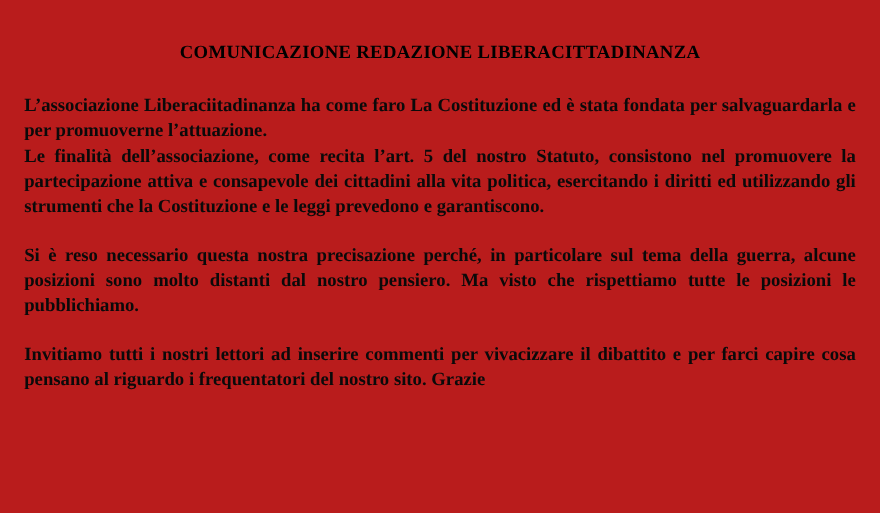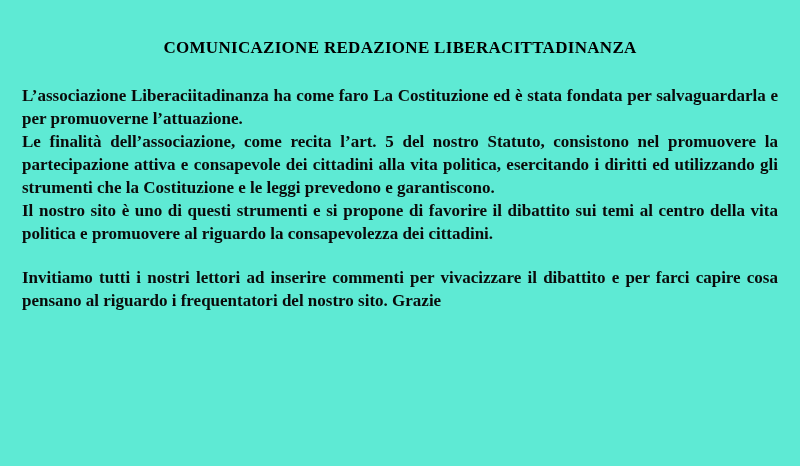--- a/index.html
+++ b/index.html
@@ -4,21 +4,21 @@
 <style>
   html, body {
     margin: 0;
     padding: 0;
     background: #ffffff;
   }
   .page {
     position: relative;
     width: 800px;
     height: 466px;
-    background: #5eead4;
+    background: #b91c1c;
     overflow: hidden;
     font-family: "Liberation Serif", serif;
     color: #0a0a0a;
   }
   .doc-title {
     margin: 38px 22px 0;
     text-align: center;
     font-size: 17px;
     line-height: 20px;
     font-weight: 700;
@@ -46,24 +46,24 @@
 
 <div class="page">
 
   <h1 class="doc-title">COMUNICAZIONE REDAZIONE LIBERACITTADINANZA</h1>
 
   <div class="doc-body">
 
     <section class="block">
       <p>L’associazione Liberaciitadinanza ha come faro La Costituzione ed è stata fondata per salvaguardarla e per promuoverne l’attuazione.</p>
       <p>Le finalità dell’associazione, come recita l’art. 5 del nostro Statuto, consistono nel promuovere la partecipazione attiva e consapevole dei cittadini alla vita politica, esercitando i diritti ed utilizzando gli strumenti che la Costituzione e le leggi prevedono e garantiscono.</p>
-      <p>Il nostro sito è uno di questi strumenti e si propone di favorire il dibattito sui temi al centro della vita politica e promuovere al riguardo la consapevolezza dei cittadini.</p>
     </section>
 
     <section class="block">
+      <p>Si è reso necessario questa nostra precisazione perché, in particolare sul tema della guerra, alcune posizioni sono molto distanti dal nostro pensiero. Ma visto che rispettiamo tutte le posizioni le pubblichiamo.</p>
     </section>
 
     <section class="block">
       <p>Invitiamo tutti i nostri lettori ad inserire commenti per vivacizzare il dibattito e per farci capire cosa pensano al riguardo i frequentatori del nostro sito. Grazie</p>
     </section>
 
   </div>
 </div>
 
 </body></html>

